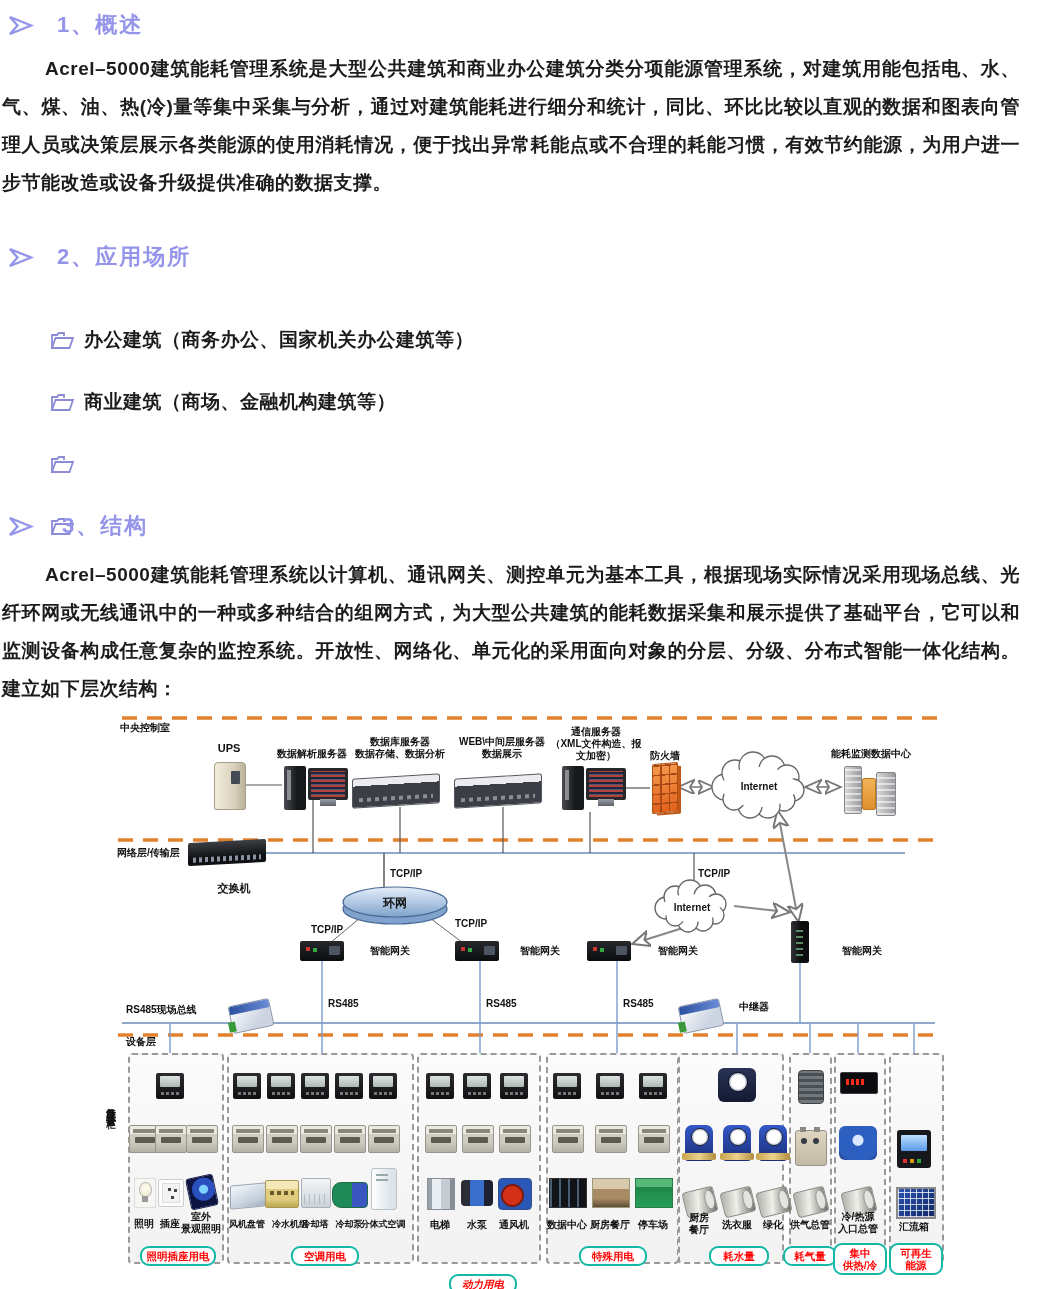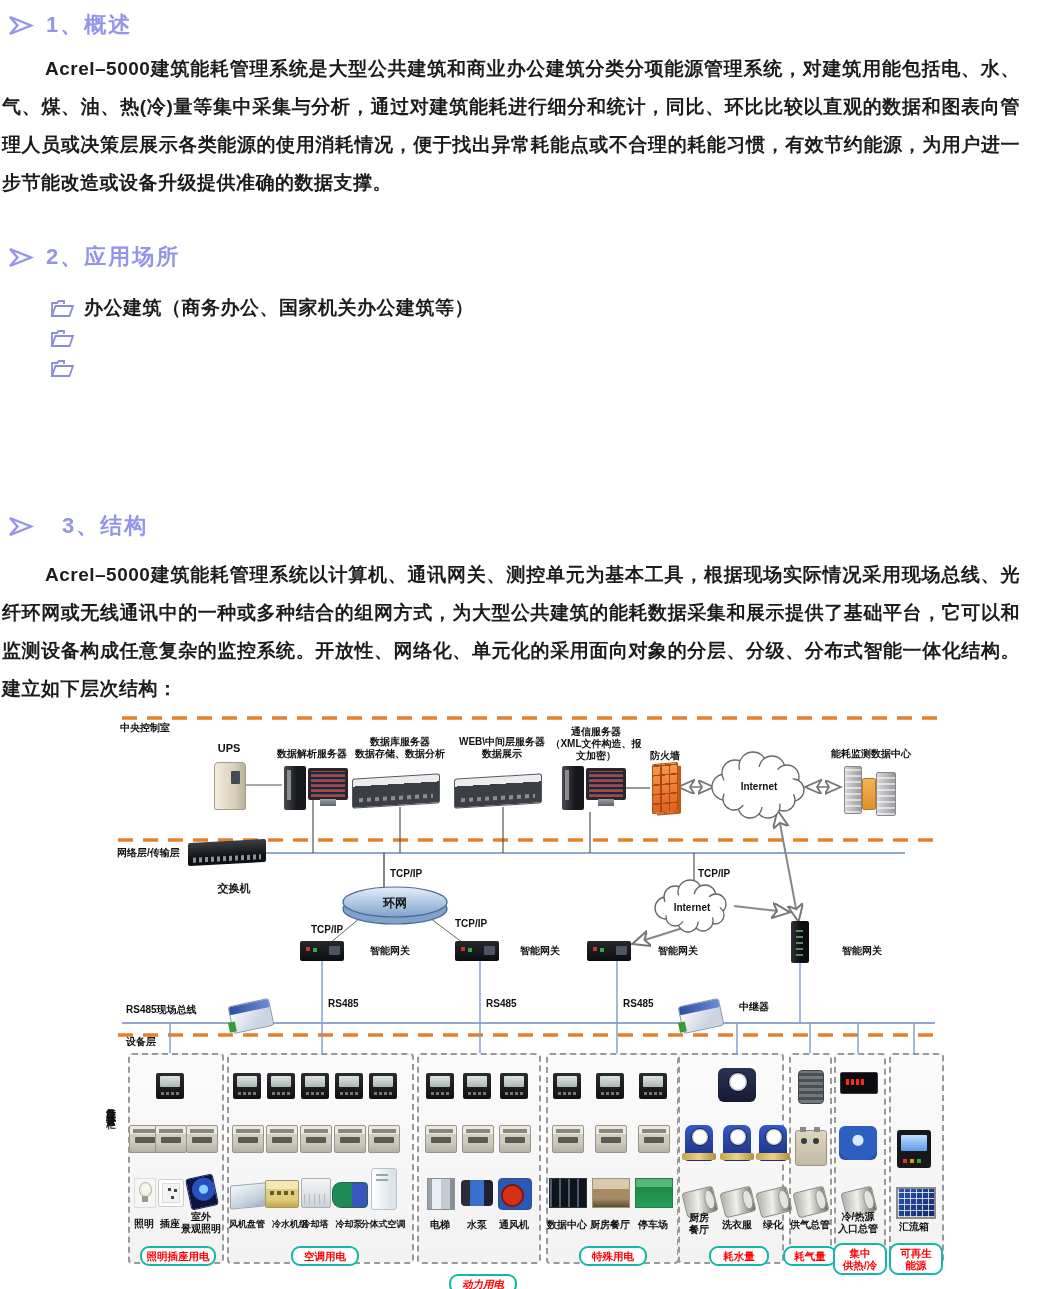--- a/index.html
+++ b/index.html
@@ -1,24 +1,24 @@
 <!DOCTYPE html>
 <html><head>
 <meta charset="utf-8">
 <style>
   html,body{margin:0;padding:0;background:#fff;}
   body{width:1053px;height:1289px;position:relative;font-family:"Liberation Sans",sans-serif;overflow:hidden;}
   
   .hd{position:absolute;display:flex;align-items:center;color:#9494ea;font-weight:bold;font-size:22px;letter-spacing:2px;}
-  .hd .ht{margin-left:11px;}
+  .hd .ht{margin-left:22px;}
   
   .para{position:absolute;left:2px;width:1018px;font-size:19px;font-weight:bold;color:#1c1c1c;line-height:38px;text-align:justify;text-indent:43px;letter-spacing:0.5px;}
   
   .applist{position:absolute;left:50px;top:293px;}
-  .appitem{display:flex;align-items:center;height:30px;font-size:19px;font-weight:bold;color:#1c1c1c;letter-spacing:0.5px;}
+  .appitem{display:flex;align-items:center;height:30px;font-size:19px;font-weight:bold;color:#1c1c1c;letter-spacing:0.5px;margin-top:32px;}
   .appitem svg{margin-right:9px;flex:0 0 auto;}
   
   #diagram{position:absolute;left:0;top:700px;width:1053px;height:589px;}
   #dlines{position:absolute;left:0;top:0;}
   .lbl{position:absolute;font-weight:bold;color:#111;text-align:center;line-height:1.22;white-space:nowrap;}
   .lbl.wr{white-space:normal;}
   .f9{font-size:9px;} .f10{font-size:10px;} .f11{font-size:11px;} .f12{font-size:12px;}
   .gbox{position:absolute;top:353px;height:207px;border:2px dashed #999;border-radius:4px;background:linear-gradient(180deg,#fbfbfb,#f2f2f2);}
   .badge{position:absolute;background:#fff;border:2px solid #14b8a6;border-radius:9px;color:#f00;font-weight:bold;font-size:10.5px;text-align:center;line-height:1.15;padding:2px 0;}
   .vlabel{position:absolute;writing-mode:vertical-rl;font-size:9.5px;font-weight:bold;color:#111;letter-spacing:2px;}
@@ -116,20 +116,27 @@
         <path d="M2,17 L2,4 L7,4 L9,2 L14,2 L14,5" fill="none" stroke="#8b8bd8" stroke-width="1.8"></path>
         <path d="M2,17 L5.5,7 L23,7 L19.5,17 Z" fill="#fff" stroke="#8b8bd8" stroke-width="1.8"></path>
       </svg>
     <span>办公建筑（商务办公、国家机关办公建筑等）</span>
   </div>
   <div class="appitem">
     <svg width="25" height="19" viewBox="0 0 25 19">
         <path d="M2,17 L2,4 L7,4 L9,2 L14,2 L14,5" fill="none" stroke="#8b8bd8" stroke-width="1.8"></path>
         <path d="M2,17 L5.5,7 L23,7 L19.5,17 Z" fill="#fff" stroke="#8b8bd8" stroke-width="1.8"></path>
       </svg>
+    <span>商业建筑（商场、金融机构建筑等）</span>
+  </div>
+  <div class="appitem">
+    <svg width="25" height="19" viewBox="0 0 25 19">
+        <path d="M2,17 L2,4 L7,4 L9,2 L14,2 L14,5" fill="none" stroke="#8b8bd8" stroke-width="1.8"></path>
+        <path d="M2,17 L5.5,7 L23,7 L19.5,17 Z" fill="#fff" stroke="#8b8bd8" stroke-width="1.8"></path>
+      </svg>
   </div>
   <div class="appitem">
     <svg width="25" height="19" viewBox="0 0 25 19">
         <path d="M2,17 L2,4 L7,4 L9,2 L14,2 L14,5" fill="none" stroke="#8b8bd8" stroke-width="1.8"></path>
         <path d="M2,17 L5.5,7 L23,7 L19.5,17 Z" fill="#fff" stroke="#8b8bd8" stroke-width="1.8"></path>
       </svg>
   </div>
 </div>
 
 <div class="hd" style="left:8px;top:511px;">

